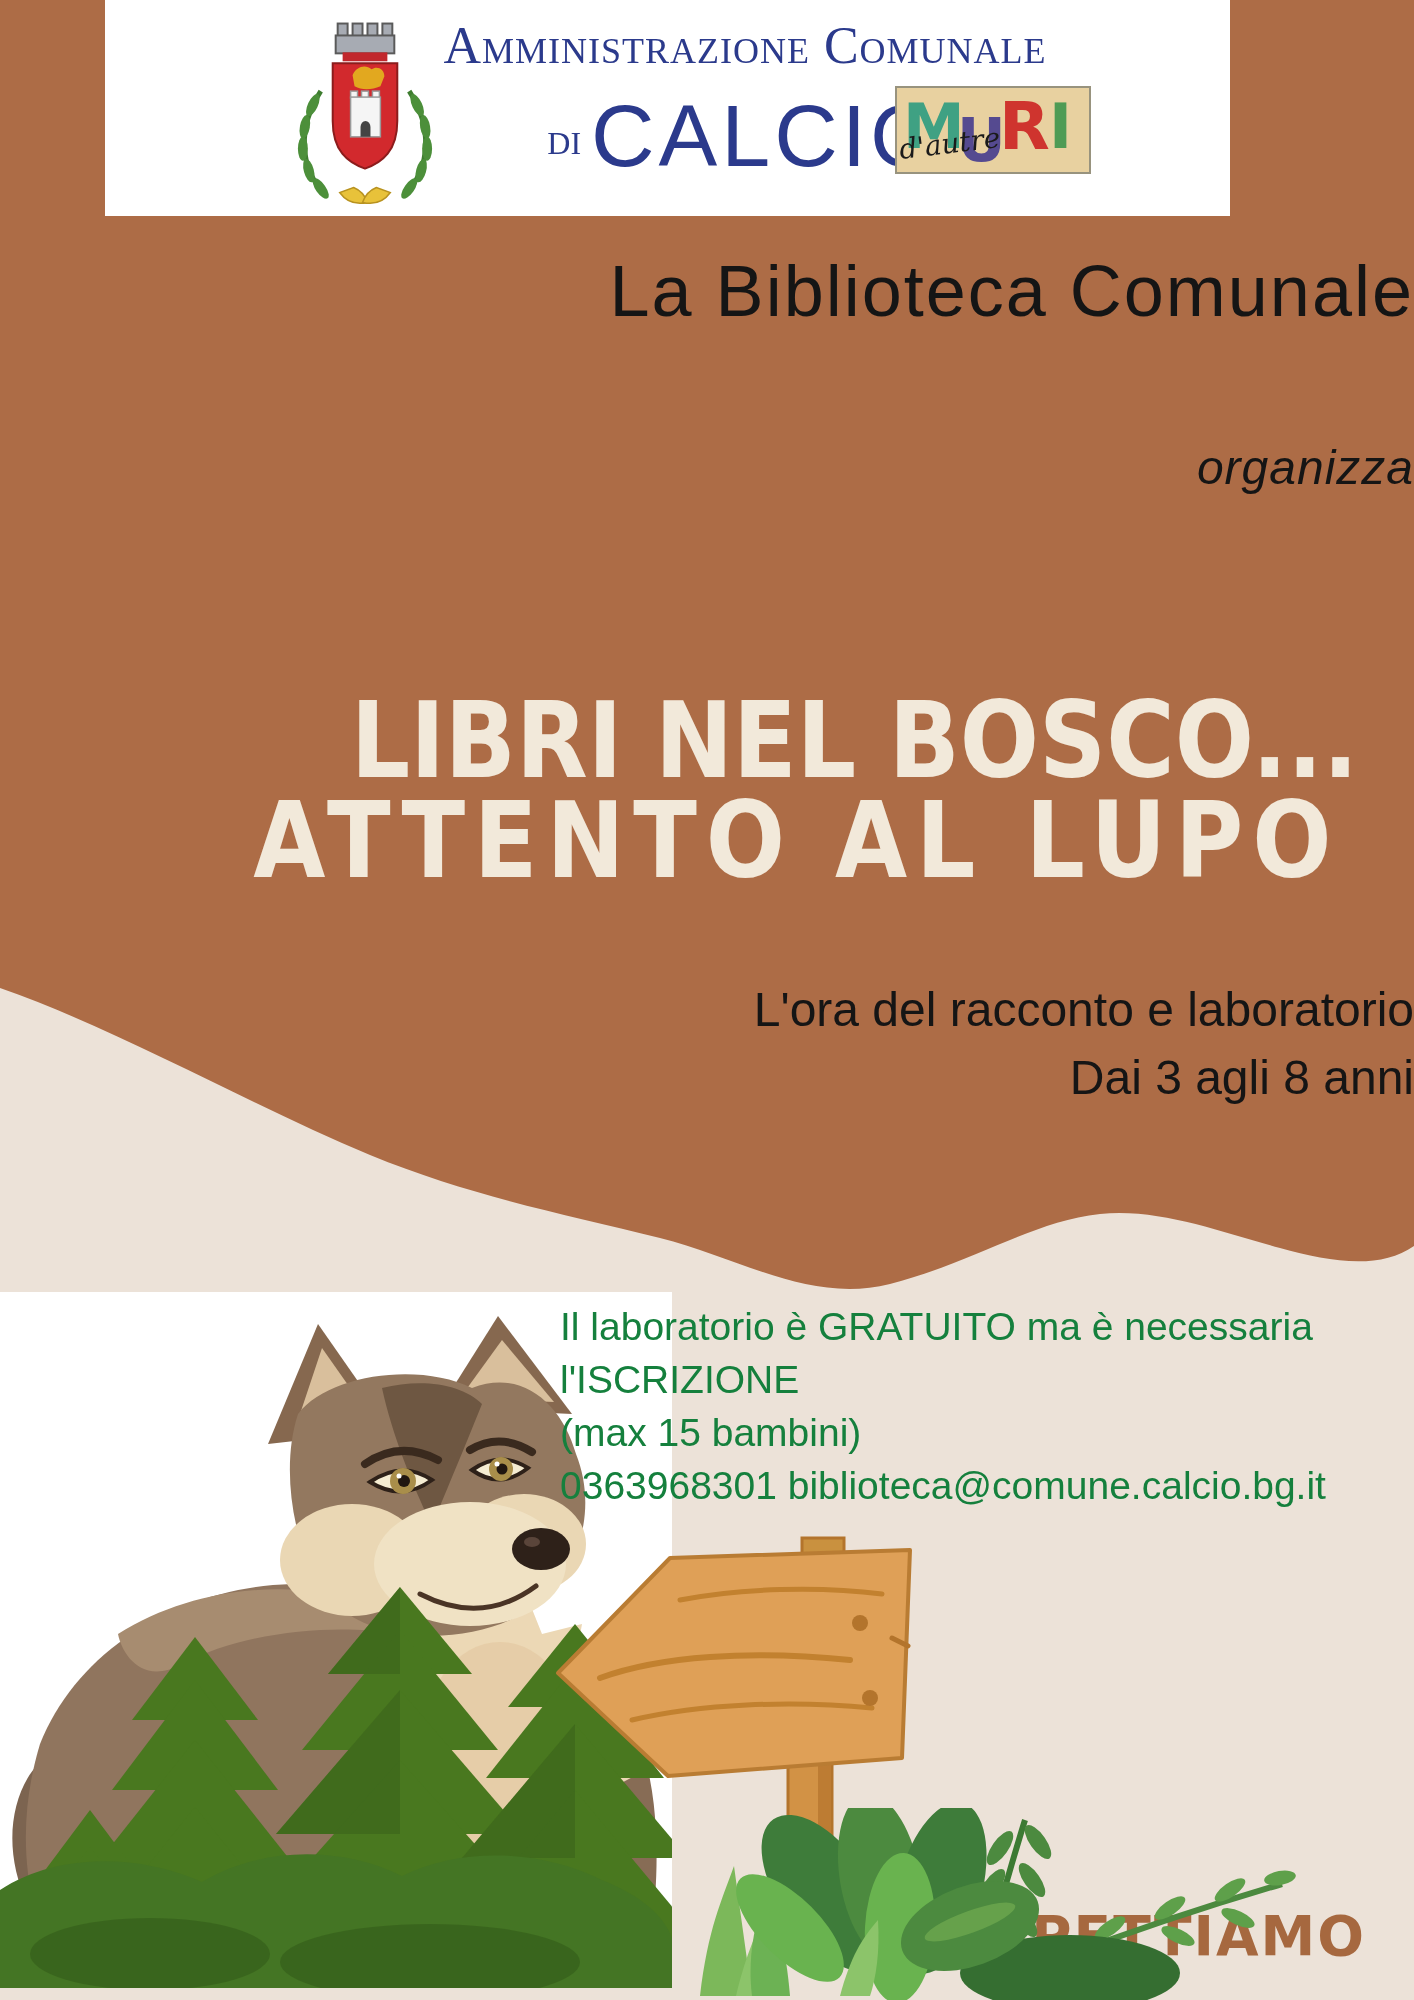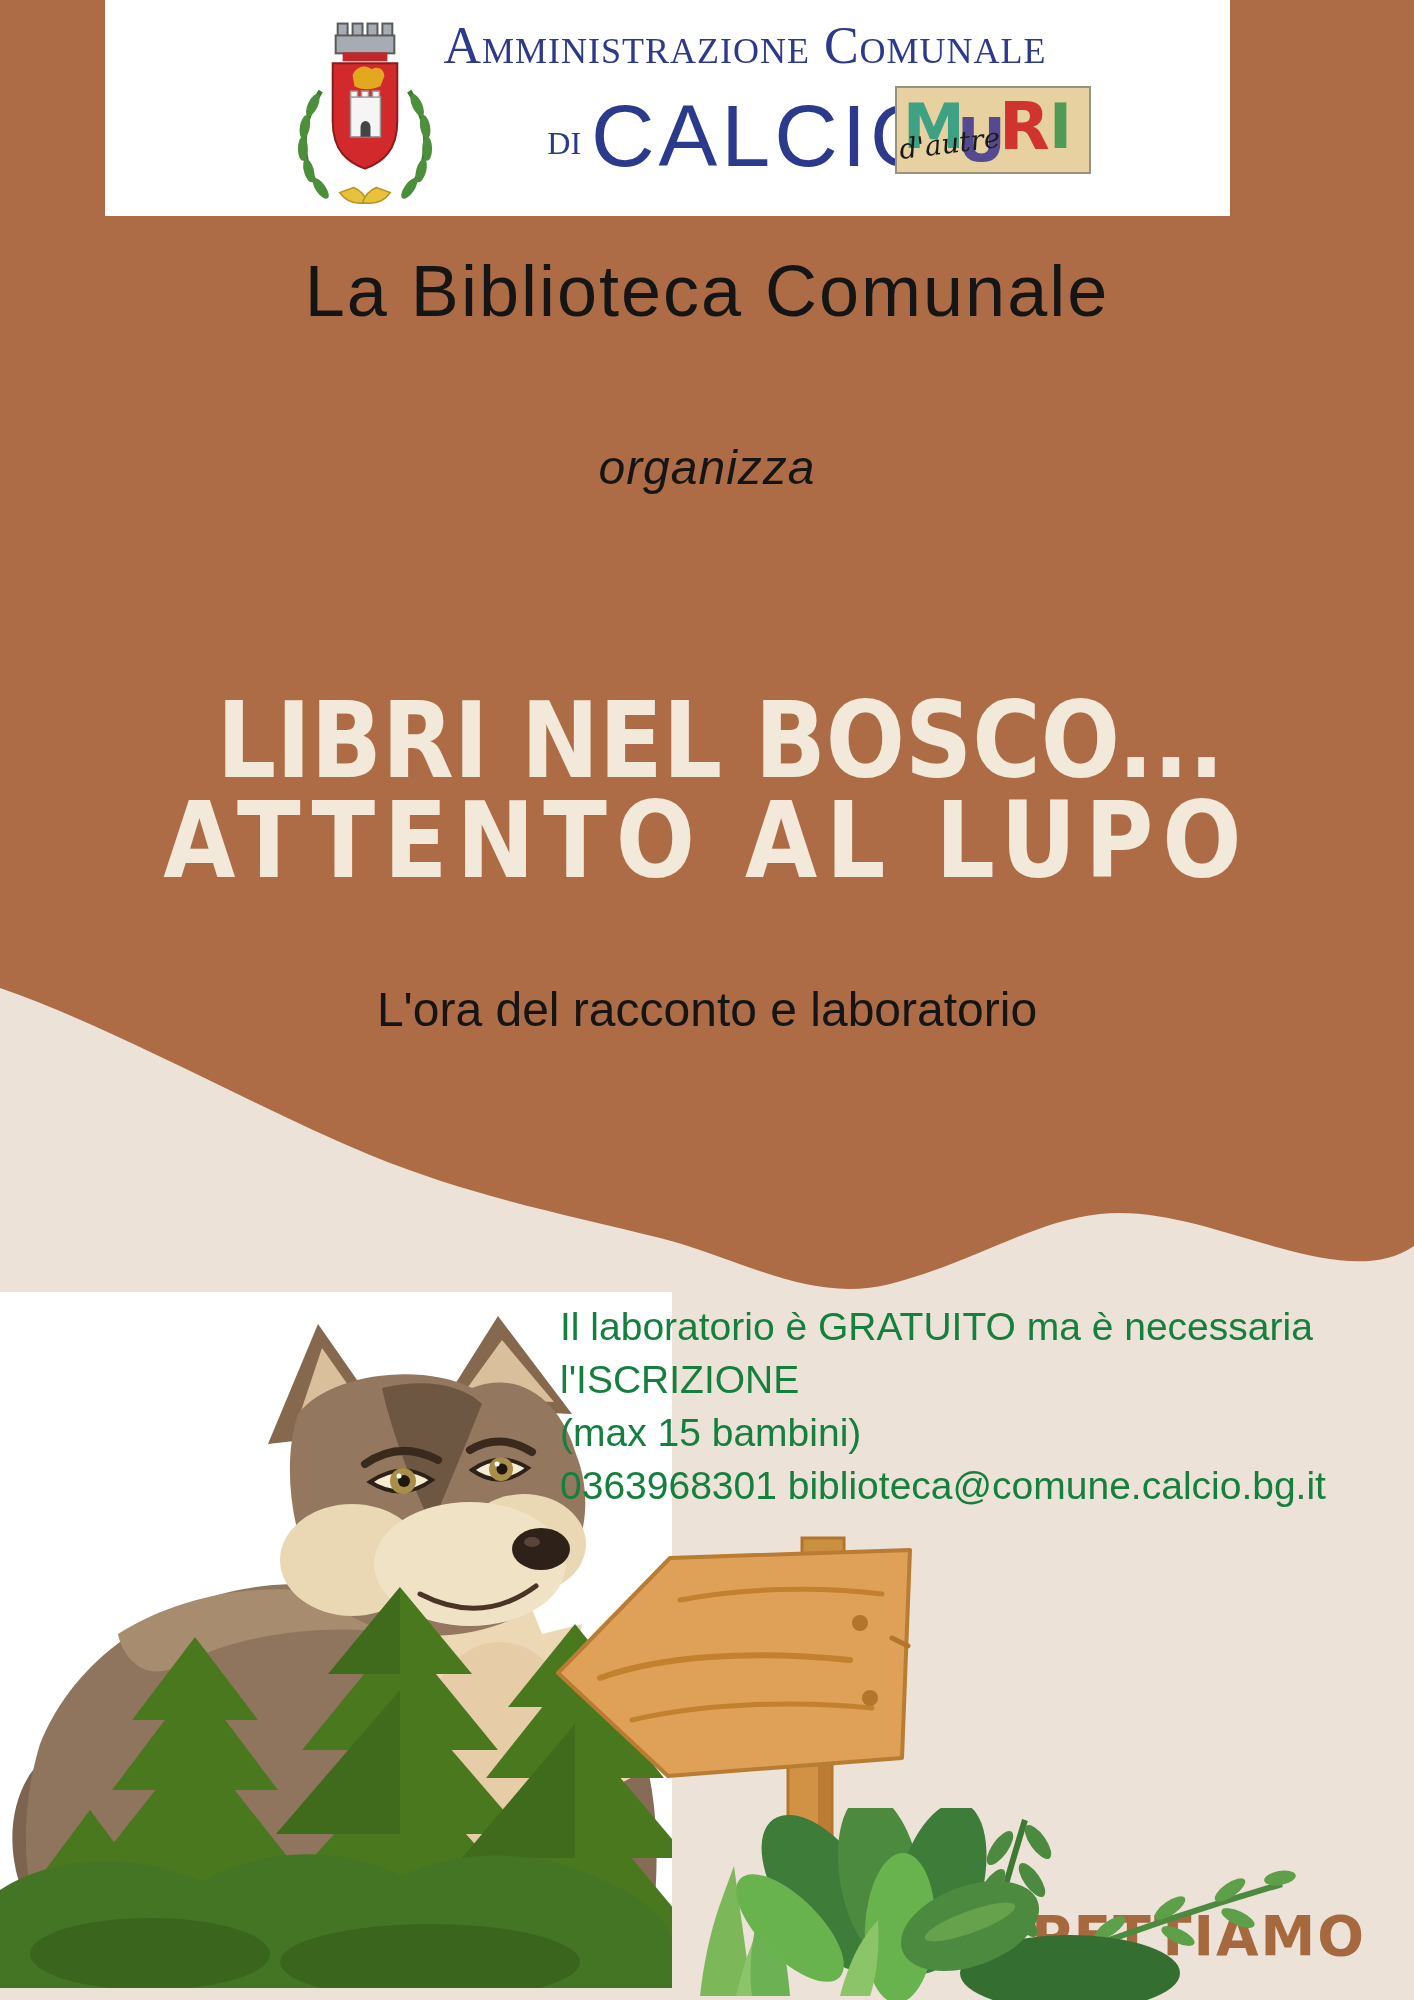--- a/index.html
+++ b/index.html
@@ -23,21 +23,21 @@
         border:2px solid #98937e;overflow:hidden;}
   .muri span{position:absolute;font-family:"DejaVu Sans",sans-serif;font-weight:800;line-height:1;}
   .muri .m{left:6px;top:8px;font-size:62px;color:#3fa183;}
   .muri .u{left:60px;top:22px;font-size:60px;color:#554a90;}
   .muri .r{left:102px;top:6px;font-size:66px;color:#cf342e;}
   .muri .i{left:152px;top:8px;font-size:62px;color:#4f9b55;}
   .muri .script{left:2px;top:42px;font-size:28px;font-weight:400;font-style:italic;
                 font-family:"DejaVu Serif",serif;color:#1a1a1a;transform:rotate(-7deg);}
 
   
-  .cline{left:0;width:1414px;text-align:center;z-index:2;}
+  .cline{left:0;width:1414px;text-align:right;z-index:2;}
   .biblioteca{top:250px;font-size:72px;letter-spacing:2px;}
   .organizza{top:440px;font-size:48px;letter-spacing:1px;font-style:italic;}
   .dateline{top:572px;font-weight:700;}
   .date-caps{font-size:62px;letter-spacing:1px;}
   .date-time{font-size:56px;margin-left:14px;}
   .title{font-family:"DejaVu Sans",sans-serif;font-weight:800;color:#f2e9da;line-height:1;}
   .title span{display:inline-block;transform:scaleX(0.88);}
   .title-l1{top:688px;font-size:106px;padding-left:13px;}
   .title-l2{top:788px;font-size:106px;letter-spacing:10px;}
   .sub1{top:982px;font-size:48px;}
@@ -131,20 +131,21 @@
 
 
   <div class="abs cline title title-l1">
     <span>LIBRI NEL BOSCO...</span>
   </div>
   <div class="abs cline title title-l2">
     <span>ATTENTO AL LUPO</span>
   </div>
 
   <div class="abs cline sub1">L'ora del racconto e laboratorio</div>
+  <div class="abs cline sub2">Dai 3 agli 8 anni</div>
 
   <div class="abs wolf-box">
     <svg width="672" height="696" viewBox="0 0 672 696">
       <g>
         <path d="M40,470 C10,500 2,560 28,612 C58,654 112,662 142,640 C102,622 80,570 92,520 C74,492 56,476 40,470 Z" fill="#7c6450"></path>
         <path d="M40,452 C78,356 182,295 292,292 C382,290 436,332 464,402 C492,482 484,600 462,696 L62,696 C22,610 16,532 40,452 Z" fill="#90755e"></path>
         <path d="M118,342 C220,278 364,284 434,352 C384,330 262,330 182,372 C142,394 122,362 118,342 Z" fill="#a78c70"></path>
         <path d="M560,362 C622,384 652,452 656,540 C659,602 650,662 640,696 L560,696 C586,580 586,462 560,362 Z" fill="#876c55"></path>
         <rect x="430" y="580" width="74" height="116" rx="20" fill="#cdb28d"></rect>
         <path d="M382,332 L404,362 L372,382 L406,402 L380,432 L416,446 L396,482 L432,492 L416,532 L452,532 L446,576 L482,562 L492,602 L522,576 L542,612 L562,572 L592,592 L596,542 L626,546 L612,496 L642,480 L612,452 L636,422 L602,406 L616,372 L576,366 L582,332 L542,342 L530,312 L492,330 L452,312 L422,332 Z" fill="#ecd8b5"></path>

